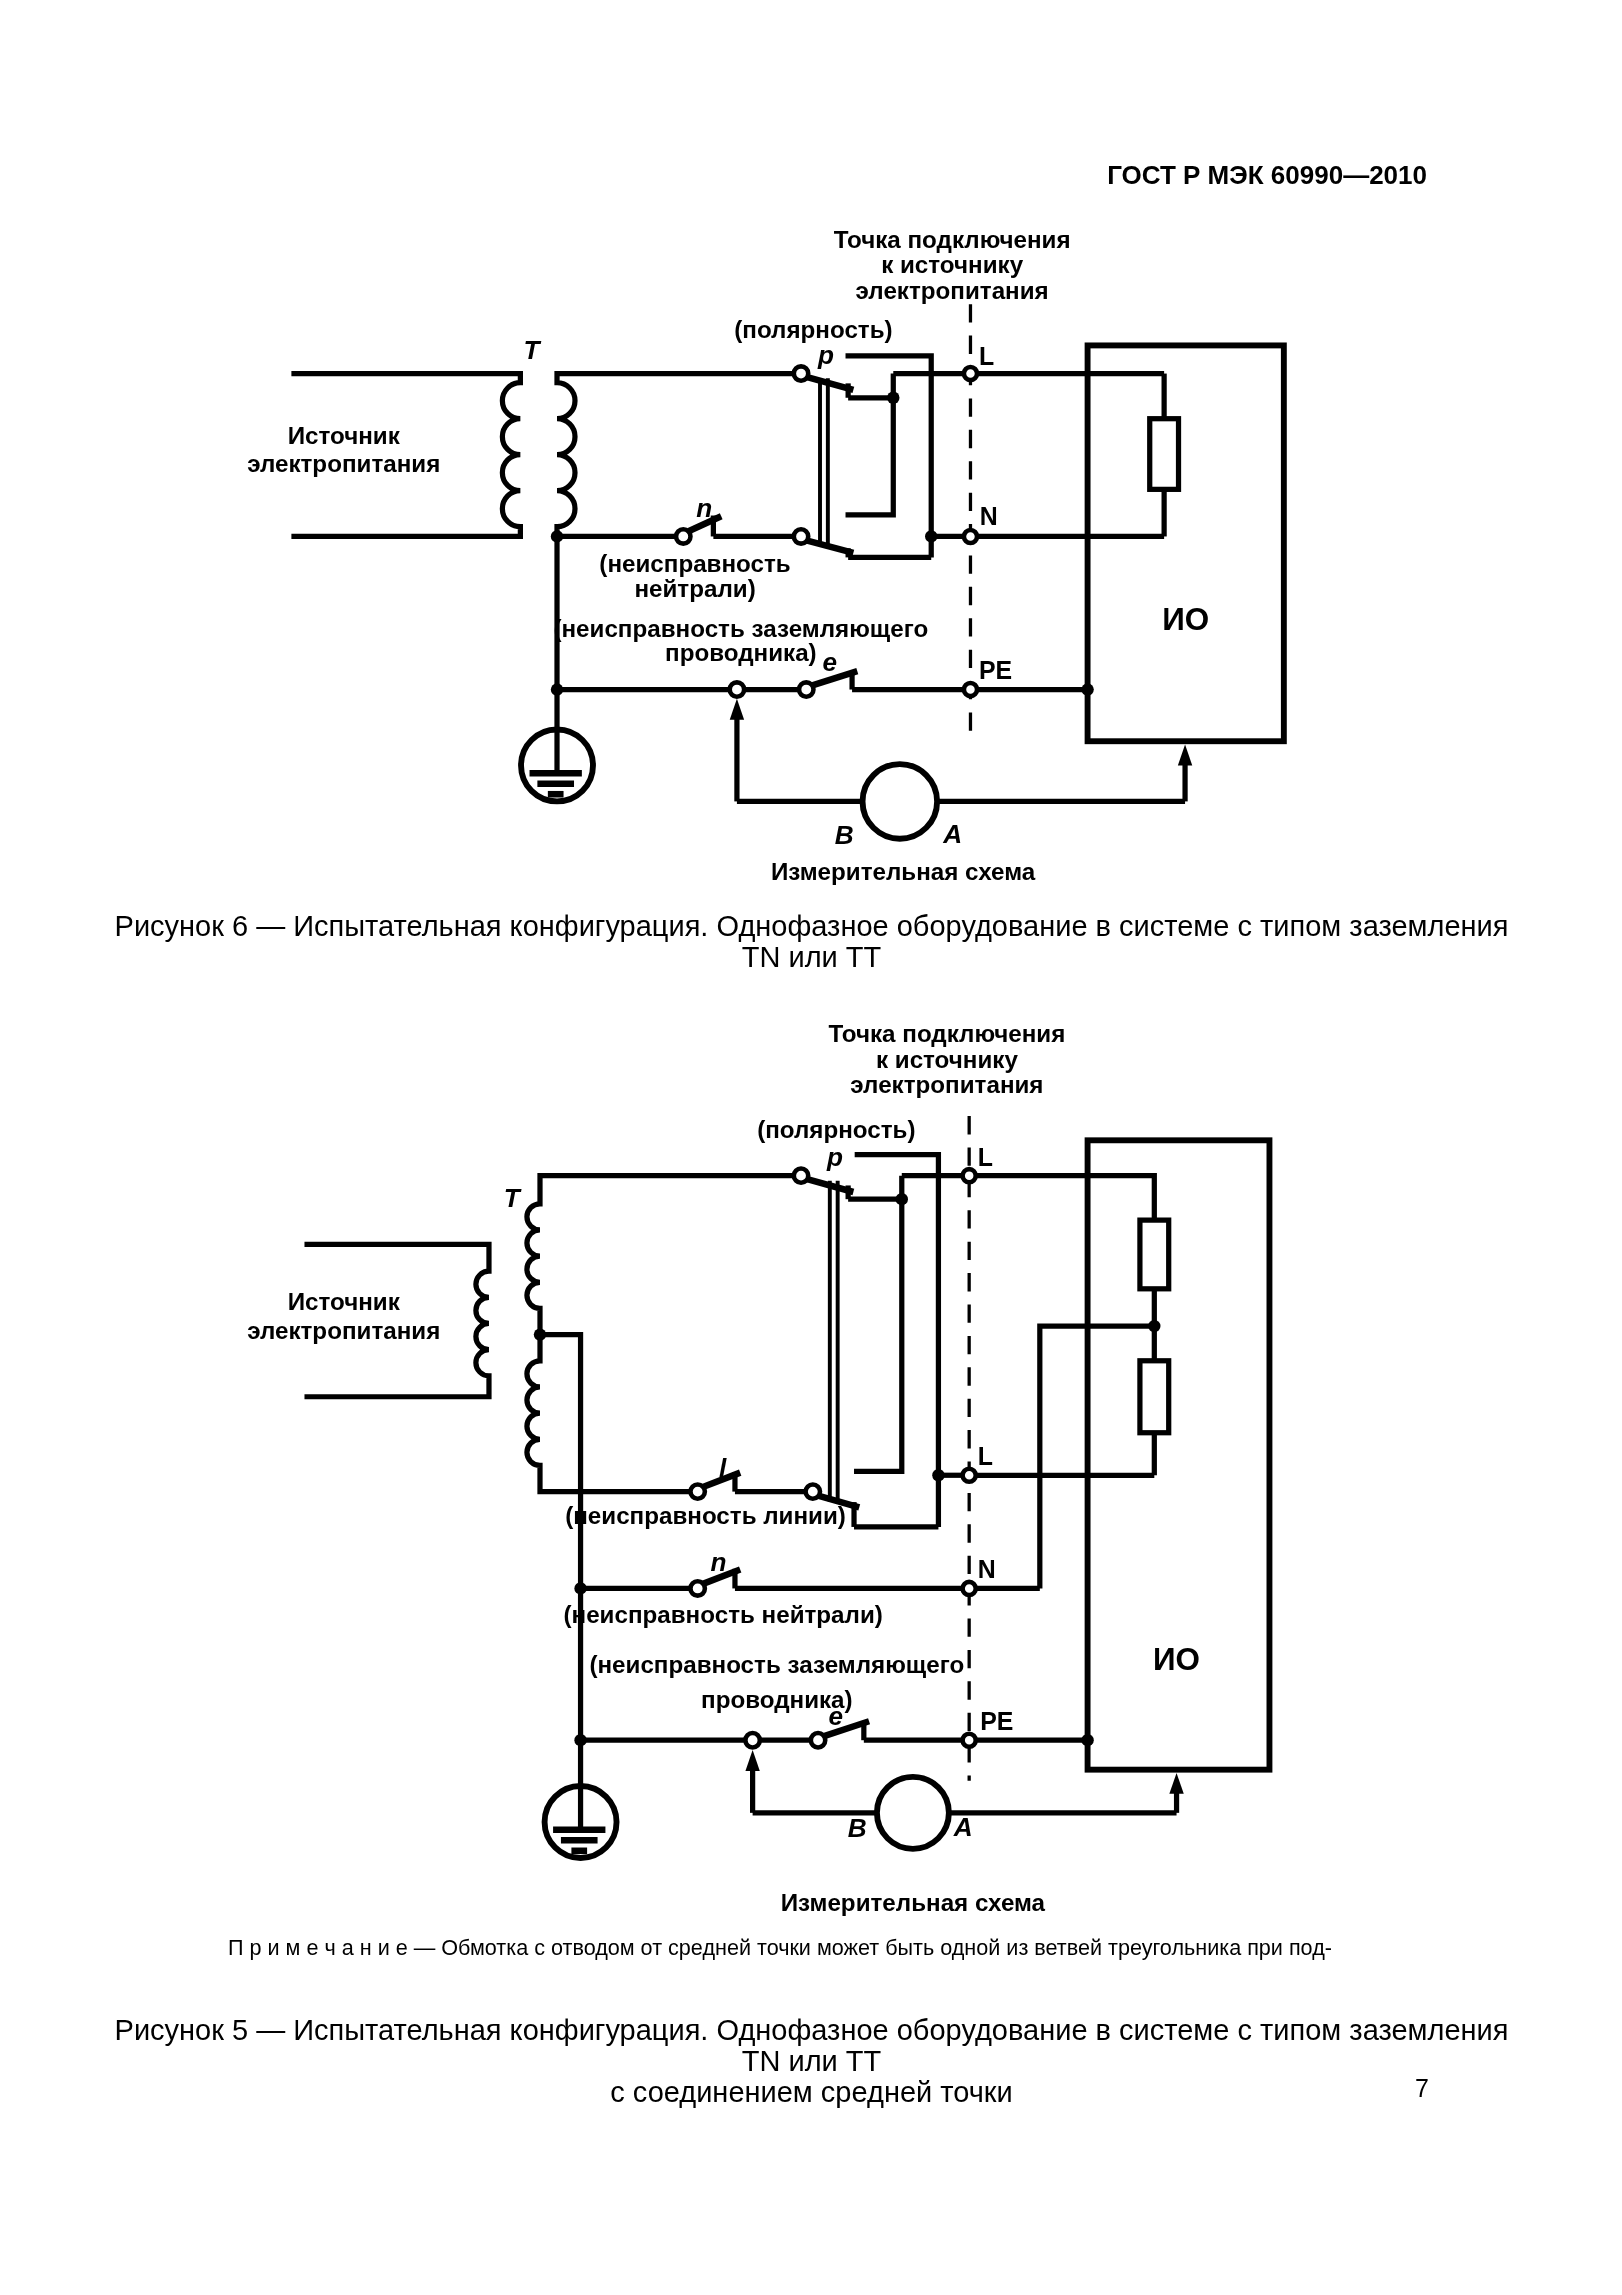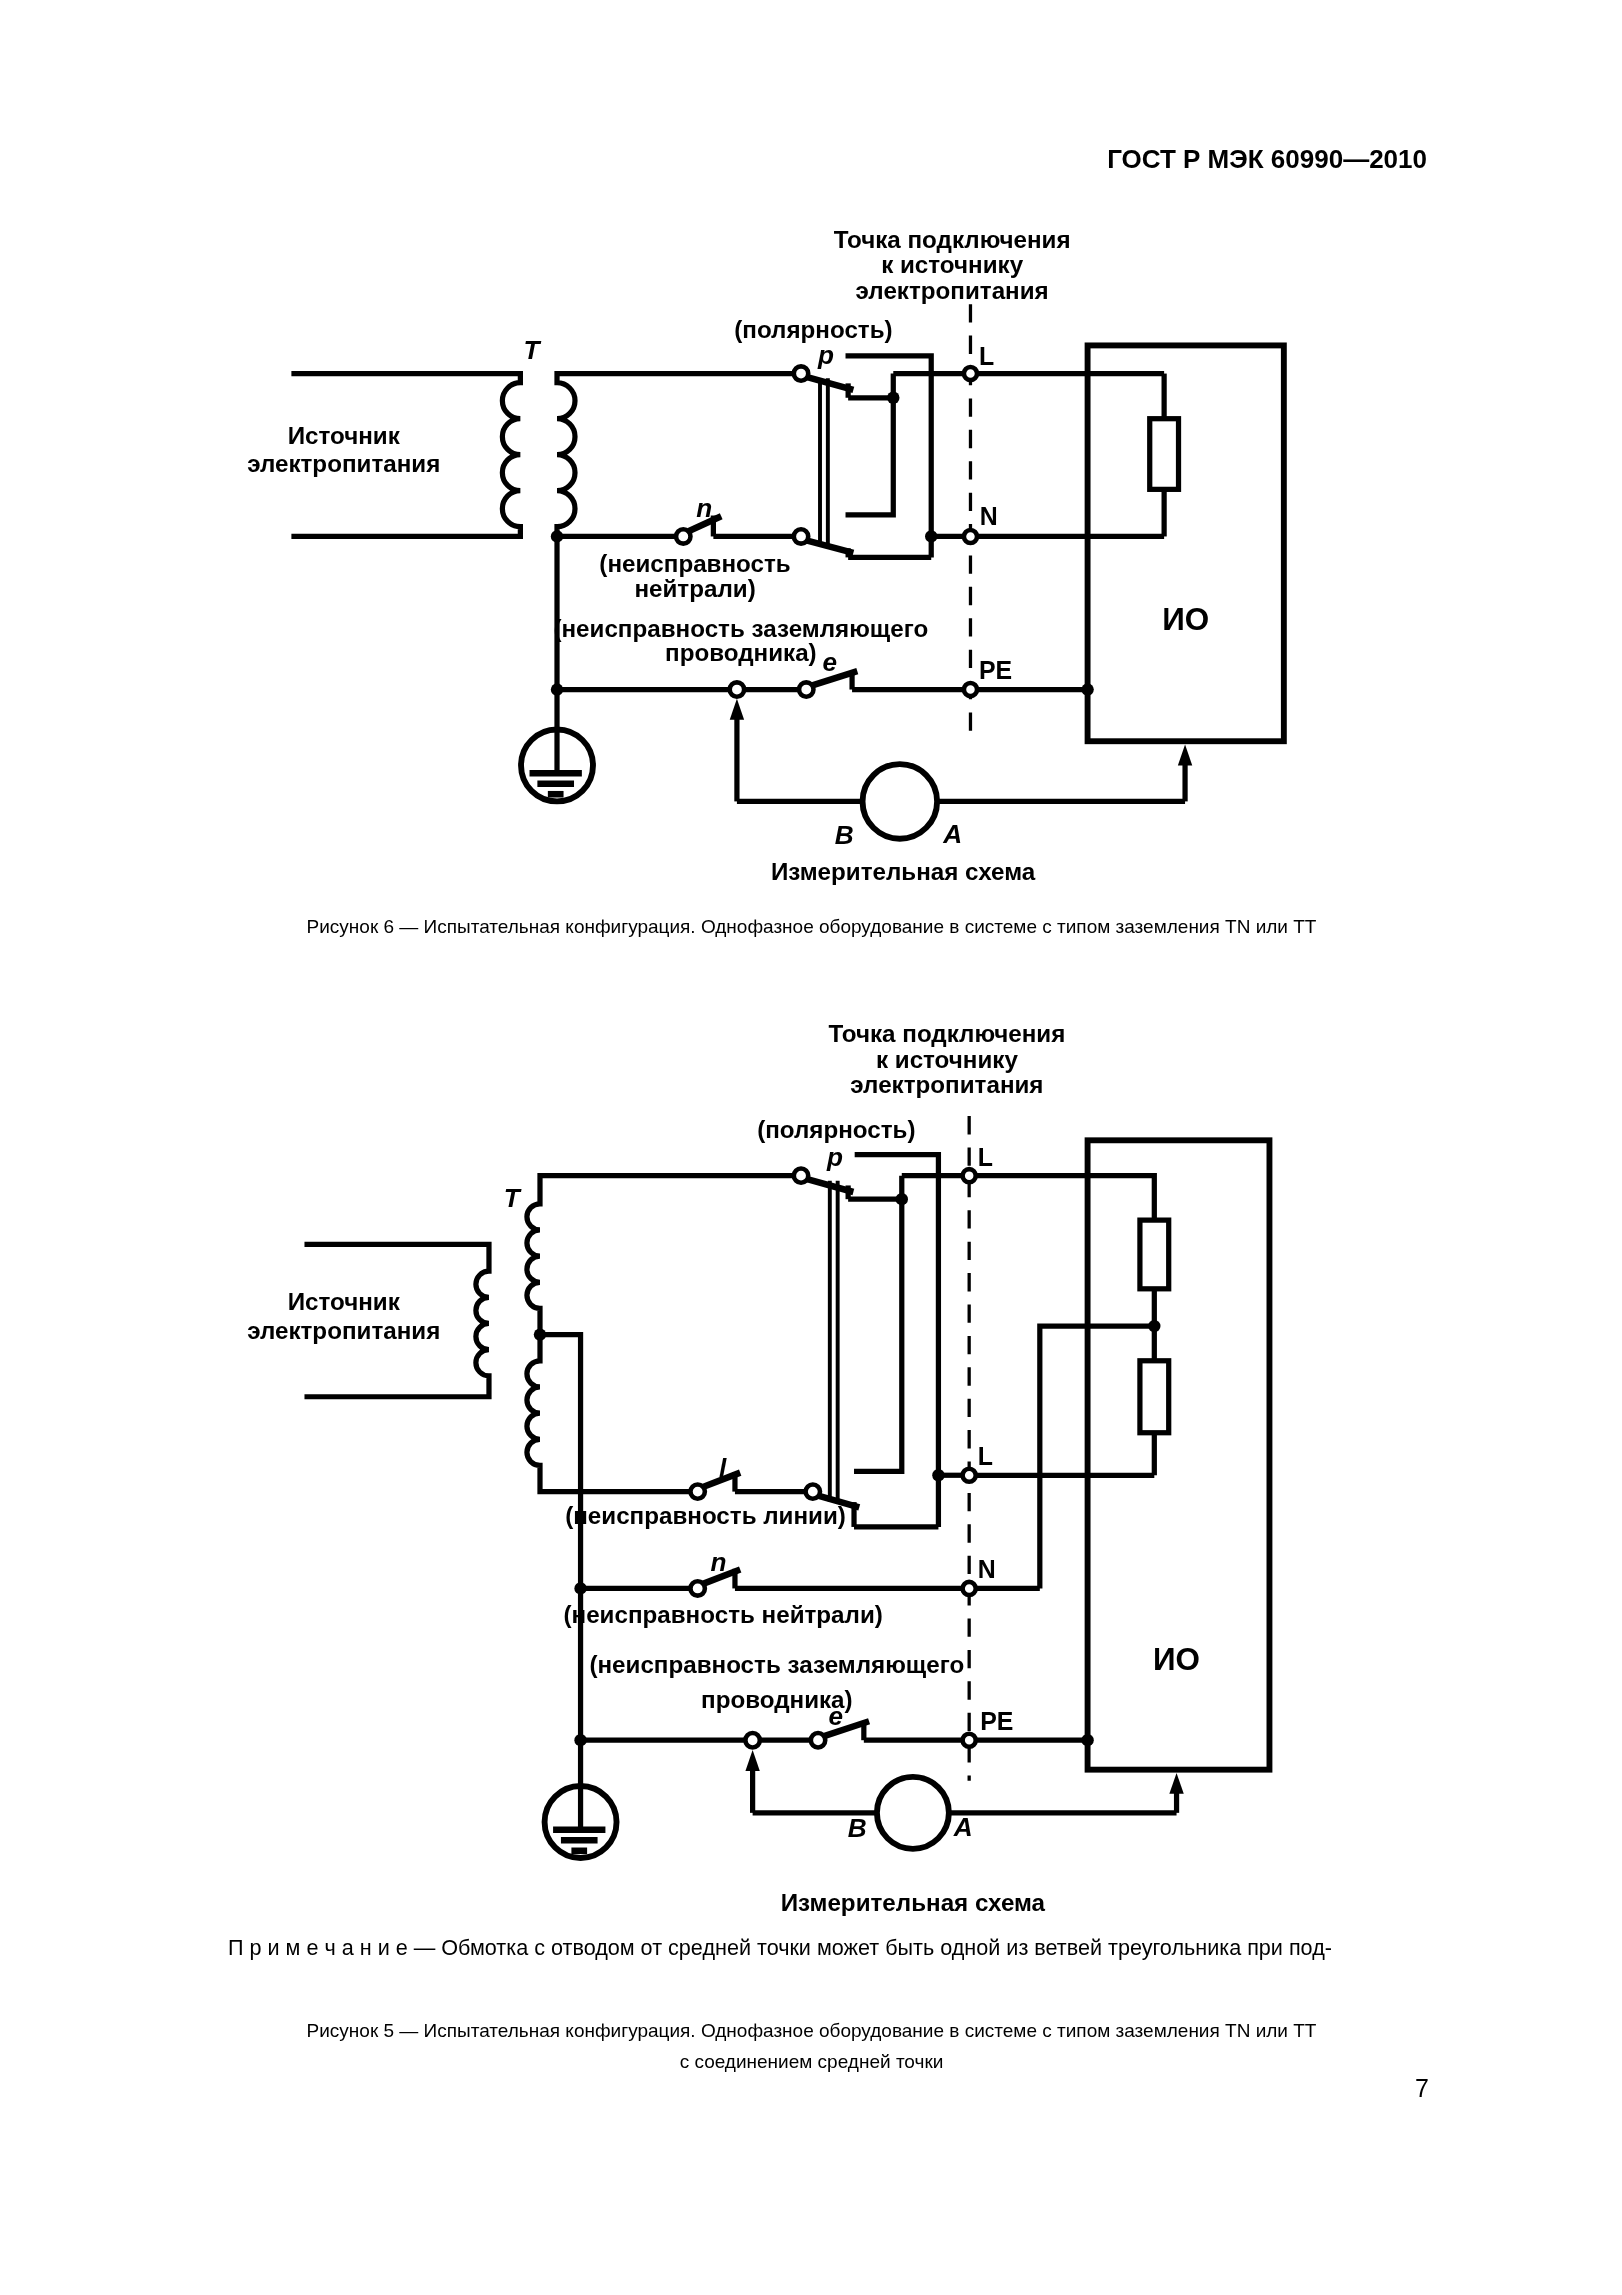--- a/index.html
+++ b/index.html
@@ -1,20 +1,20 @@
 <!DOCTYPE html>
 <html style="font-size:10.5px"><head>
 <meta charset="utf-8">
 <style>
   html,body{margin:0;padding:0;background:#888;}
   .page{position:relative;width:1623px;height:2295px;background:#ffffff;overflow:hidden;
         font-family:"Liberation Sans",sans-serif;color:#000;}
   .abs{position:absolute;}
   .hdr{font-size:26px;font-weight:bold;white-space:nowrap;}
-  .cap{width:1427px;text-align:center;font-size:19px;line-height:31px;}
+  .cap{width:1427px;text-align:center;font-size:29px;line-height:31px;}
   .note{width:1394px;font-size:21.6px;line-height:32px;text-align:left;}
   .note .ind{text-indent:73px;}
   .pgnum{font-size:25px;}
   svg{position:absolute;left:0;top:0;}
   svg text{font-family:"Liberation Sans",sans-serif;fill:#000;stroke:none;}
   .dt{font-size:37px;font-weight:bold;}
   .term{font-size:38px;font-weight:bold;}
   .it{font-size:40px;font-weight:bold;font-style:italic;}
   .eut{font-size:48px;font-weight:bold;}
   .wire{stroke:#000;stroke-width:8;fill:none;}
@@ -25,21 +25,21 @@
   .dot{fill:#000;stroke:none;}
   .dash{stroke:#000;stroke-width:5;fill:none;stroke-dasharray:28 20;}
   .bar{stroke:#000;stroke-width:10;fill:none;}
   .ah{fill:#000;stroke:none;}
 </style>
 </head>
 <body>
 
 <div class="page">
 
-  <div class="abs hdr" style="top:144px;right:196px;">ГОСТ Р МЭК 60990—2010</div>
+  <div class="abs hdr" style="top:160px;right:196px;">ГОСТ Р МЭК 60990—2010</div>
 
   <svg width="1623" height="2295" viewBox="0 0 2480 3508">
 
     <g>
 
       <line class="dash" x1="1483" y1="465" x2="1483" y2="1127"></line>
 
       <g>
         <path class="wire" d="M445,571 H795 V585 A27.5,27.5 0 0 0 795,640 A27.5,27.5 0 0 0 795,695 A27.5,27.5 0 0 0 795,750 A27.5,27.5 0 0 0 795,805 V820 H445"></path>
         <path class="wire" d="M1213,571 H851 V585 A27.5,27.5 0 0 1 851,640 A27.5,27.5 0 0 1 851,695 A27.5,27.5 0 0 1 851,750 A27.5,27.5 0 0 1 851,805 V820 H1033"></path>

